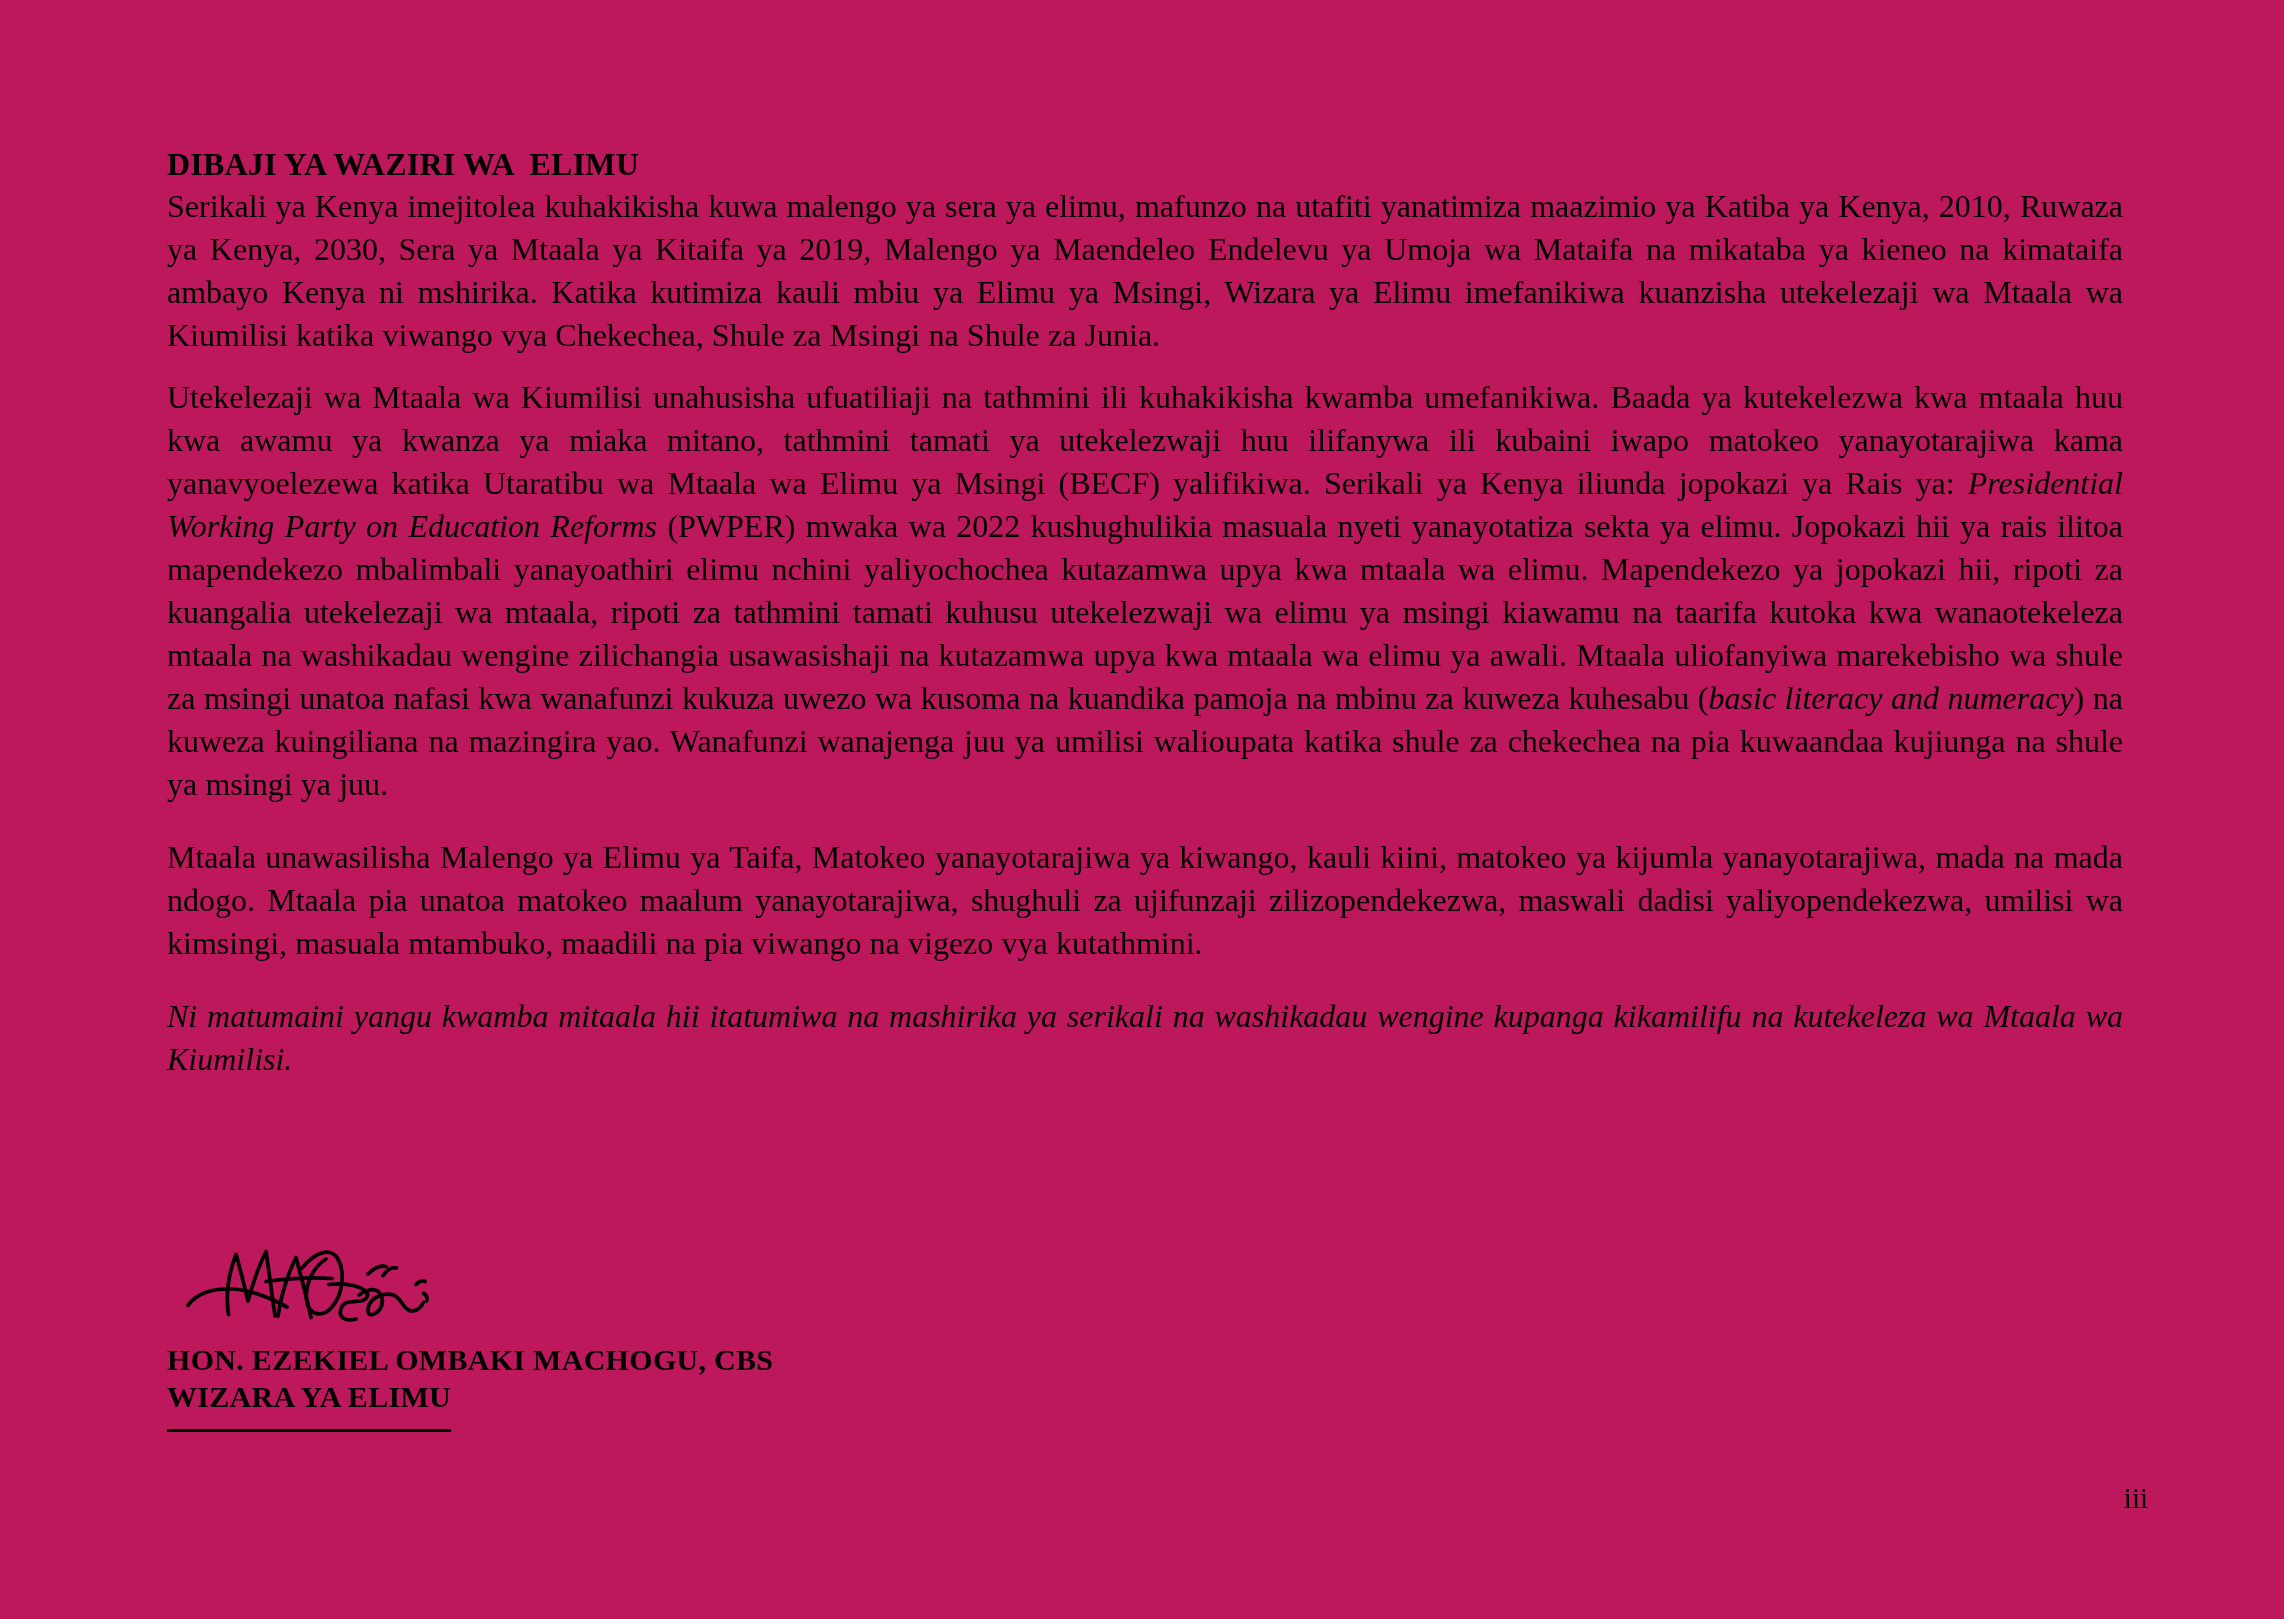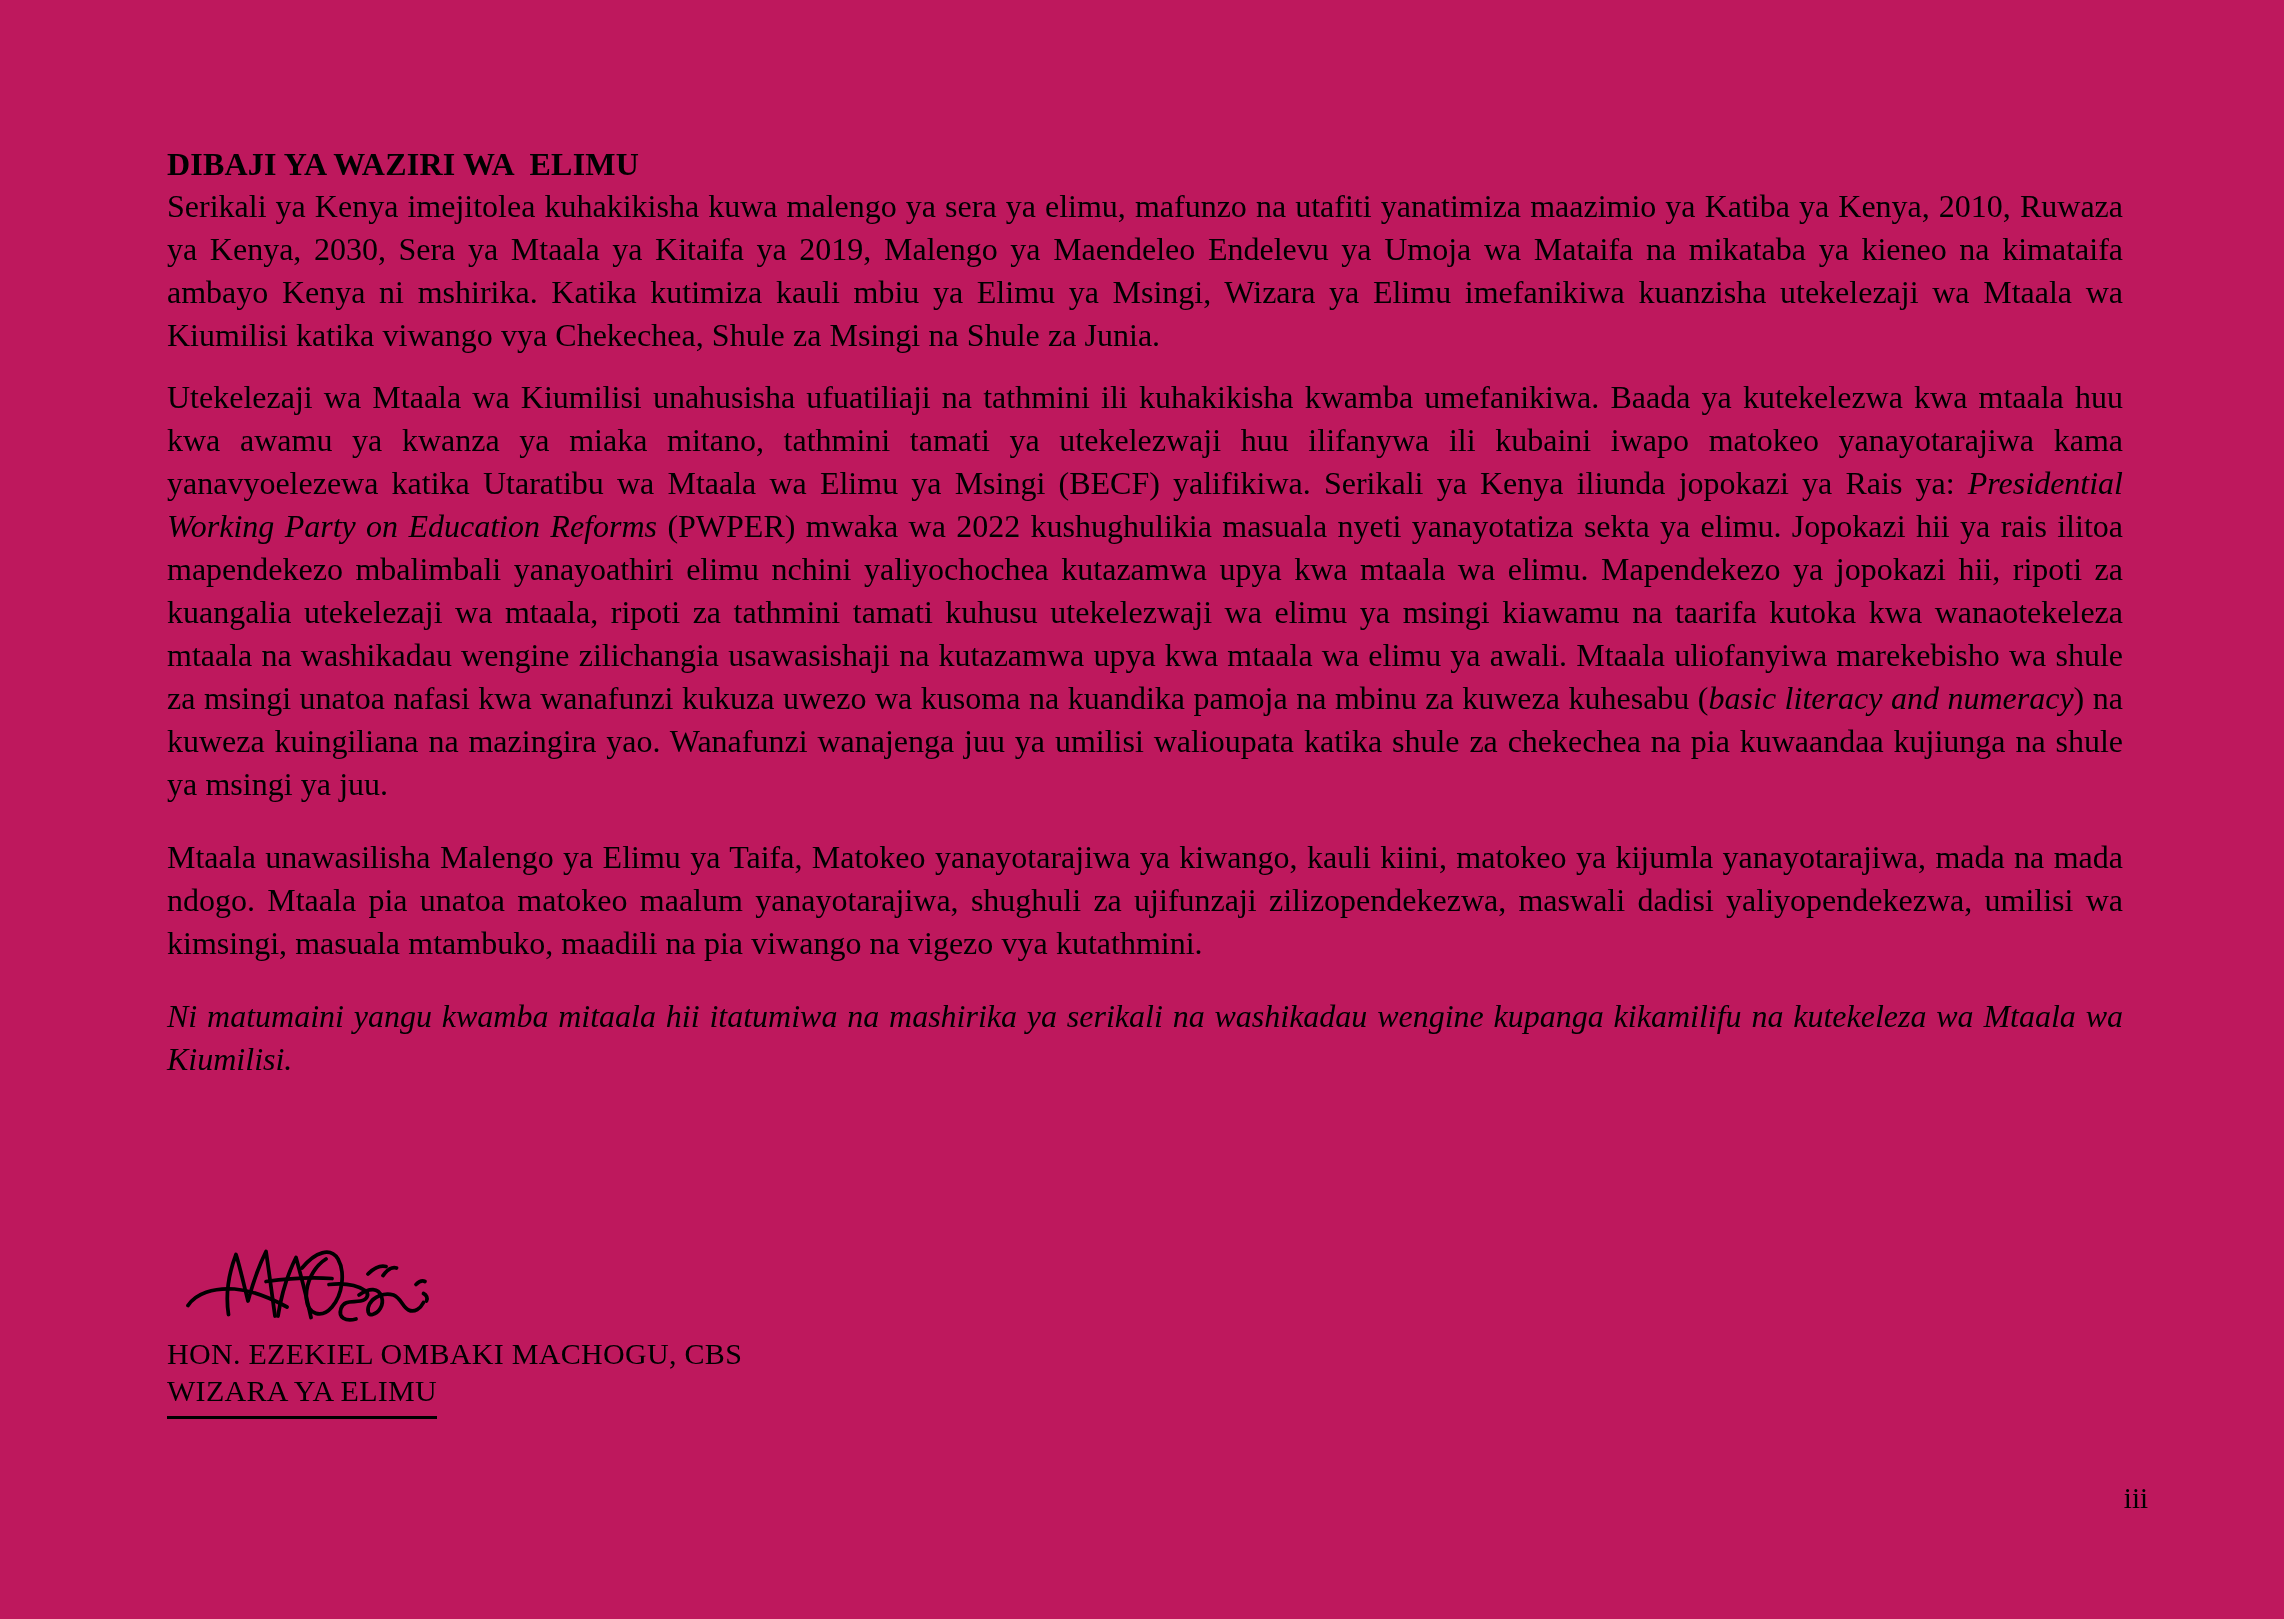--- a/index.html
+++ b/index.html
@@ -66,31 +66,31 @@
   }
 
   .signature-mark {
     width: 422px;
     height: 90px;
     display: block;
     margin-left: 13.6px;
   }
 
   .sig-lines {
-    margin-top: 4px;
+    margin-top: 10px;
     font-size: 30px;
-    font-weight: normal;
+    font-weight: bold;
     line-height: 37px;
     letter-spacing: 0.3px;
   }
   .sig-lines > div { white-space: pre; }
   .sig-lines .underlined {
     display: inline-block;
     border-bottom: 3px solid #000;
-    padding-bottom: 7px;
+    padding-bottom: 14px;
   }
 
   .page-number {
     position: absolute;
     left: 0;
     top: 1482px;
     width: 2148px;
     text-align: right;
     font-size: 29px;
     line-height: 33px;

